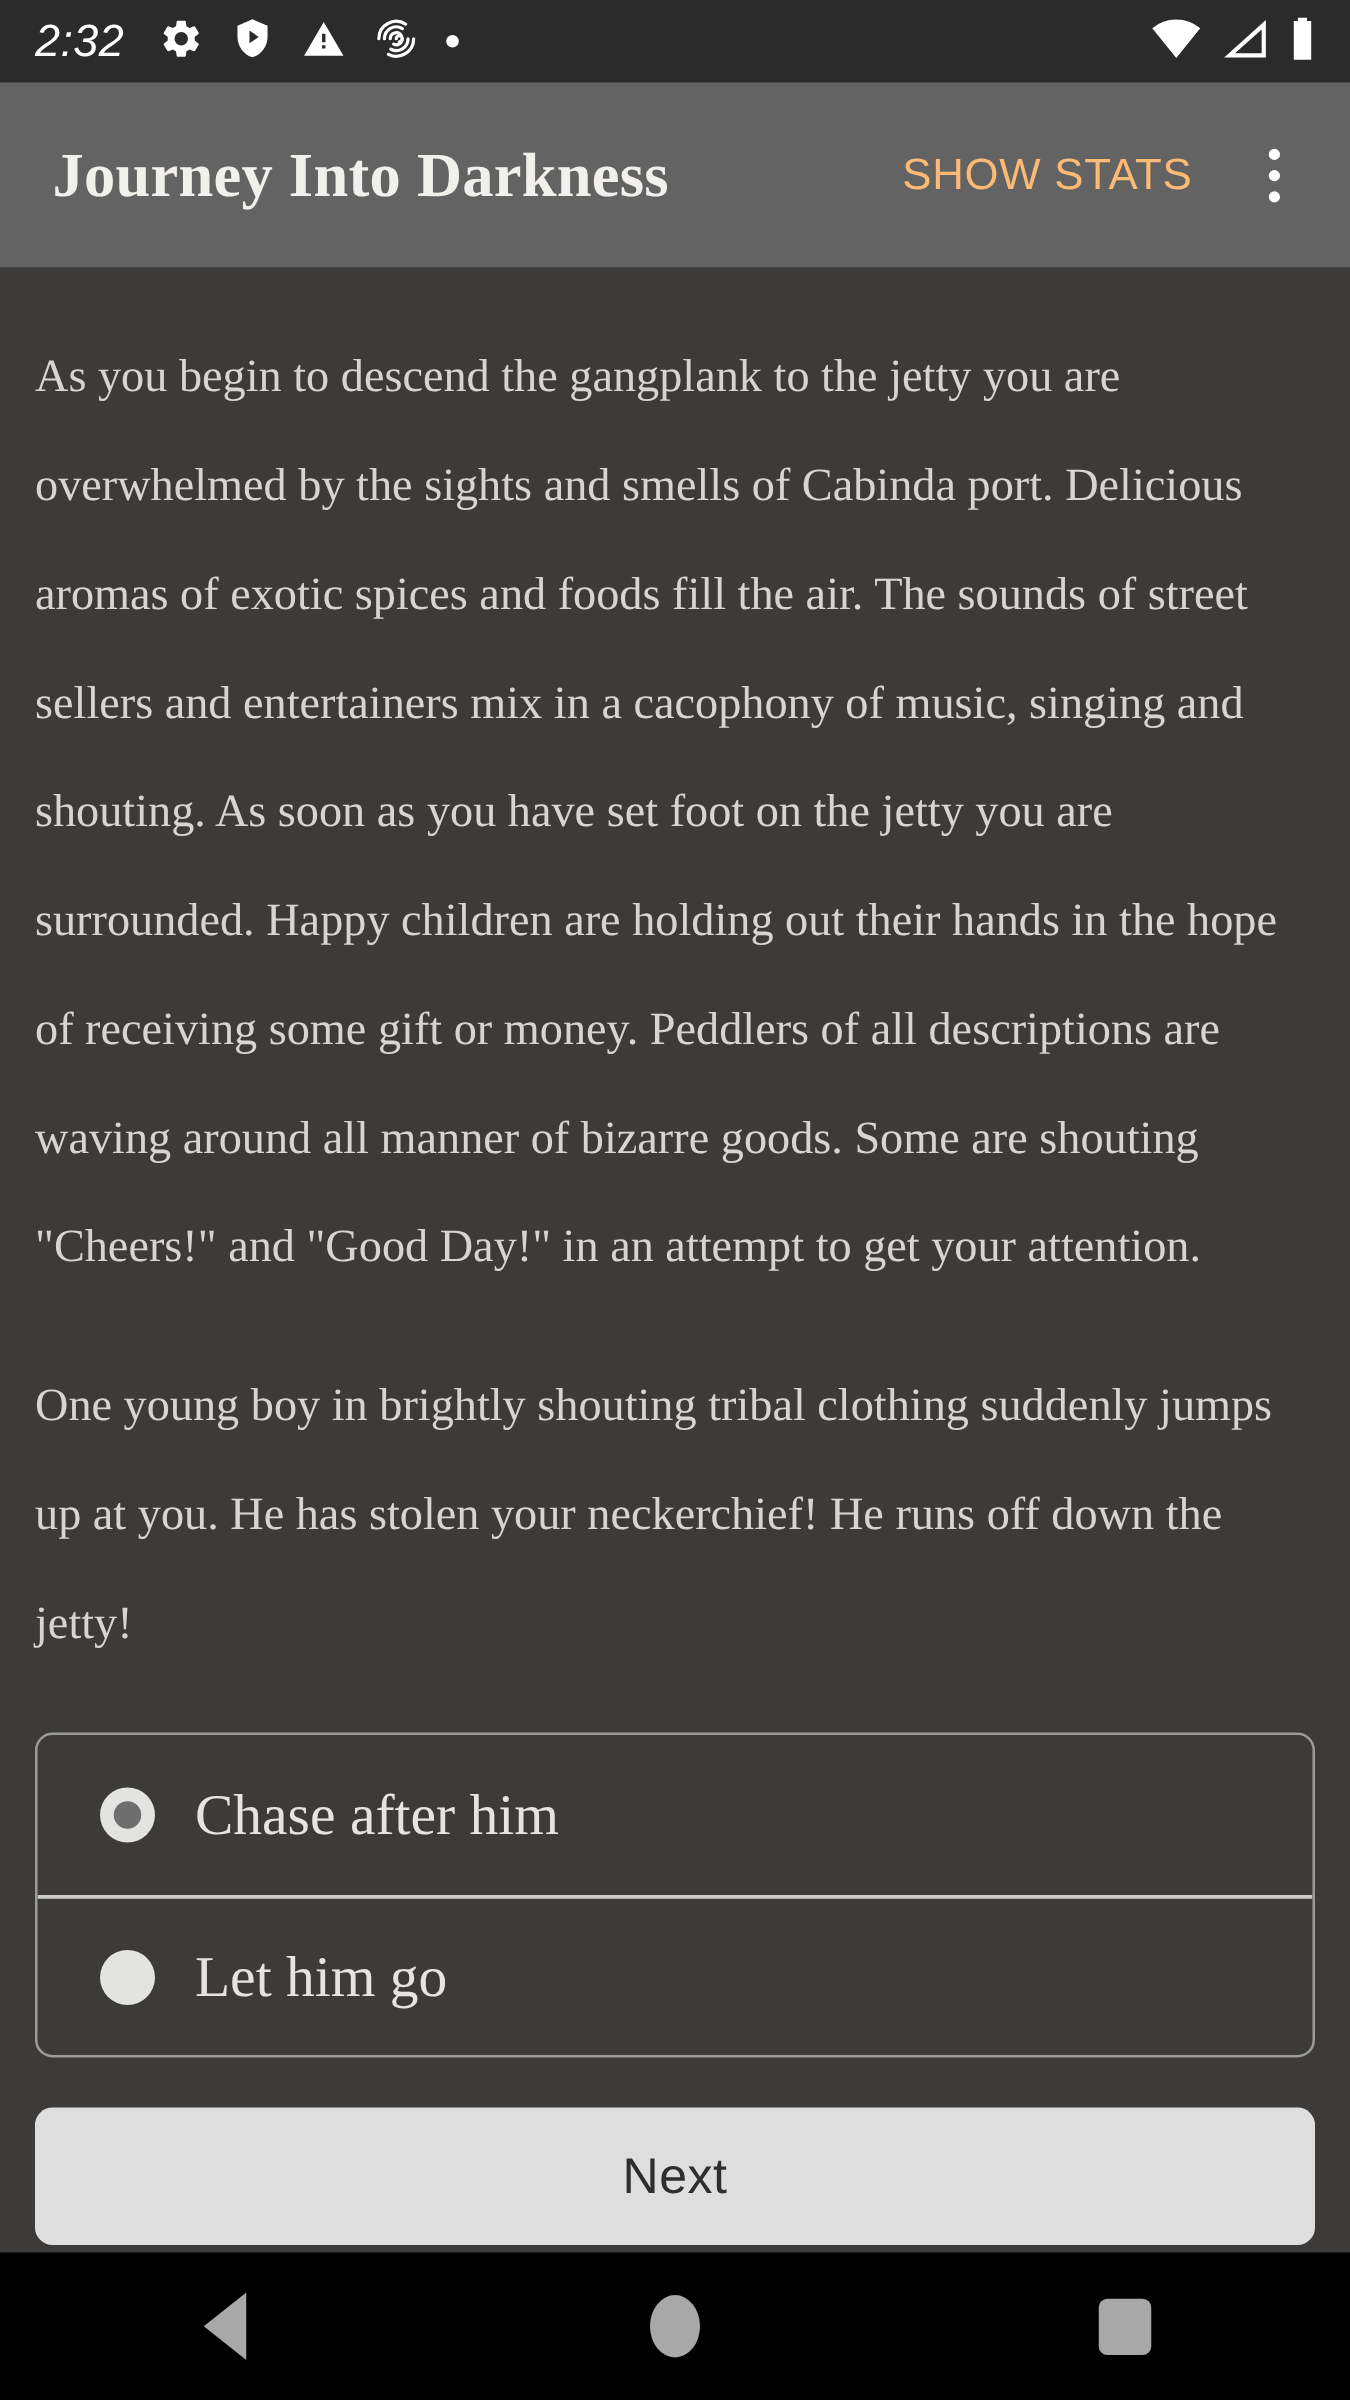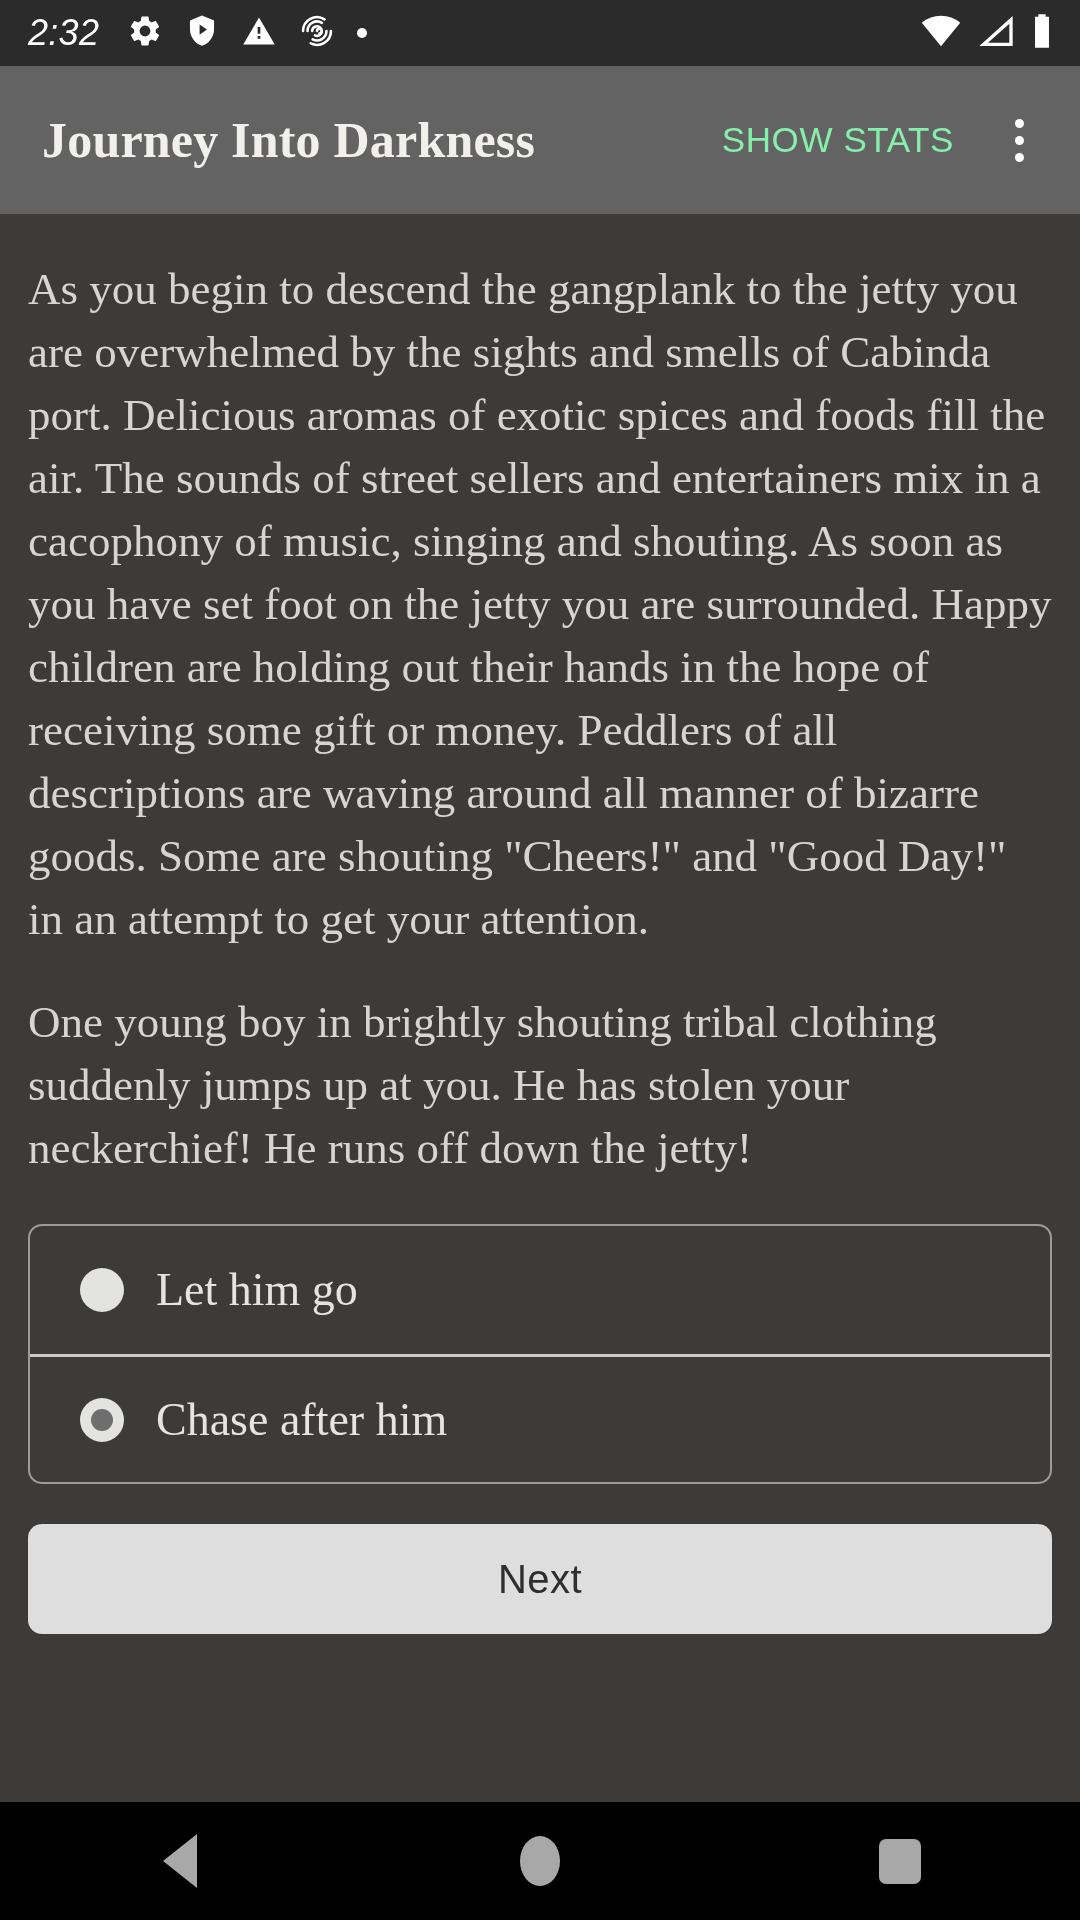--- a/index.html
+++ b/index.html
@@ -78,21 +78,21 @@
     letter-spacing: 0.2px;
     white-space: nowrap;
   }
   .app-actions {
     margin-left: auto;
     display: flex;
     align-items: center;
     gap: 6px;
   }
   .action-text {
-    color: #86efac;
+    color: #fdba74;
     font-family: "Liberation Sans", sans-serif;
     font-size: 35px;
     font-weight: 400;
     letter-spacing: 0.6px;
     padding: 18px 22px;
     white-space: nowrap;
     text-align: center;
   }
   .overflow-btn {
     width: 74px;
@@ -117,22 +117,22 @@
     background: #3c3b39;
     padding: 44px 28px 0 28px;
     box-sizing: border-box;
     overflow: hidden;
     display: flex;
     flex-direction: column;
   }
   .story-p {
     color: #d7d5d1;
     font-family: "Liberation Serif", serif;
-    font-size: 45px;
-    line-height: 63px;
+    font-size: 37px;
+    line-height: 87px;
     margin: 0 0 40px 0;
     text-align: left;
   }
 
   
   .options-card {
     border: 2px solid #9b9b98;
     border-radius: 14px;
     margin-top: 4px;
     overflow: hidden;
@@ -298,26 +298,26 @@
       </div>
     </div>
   </div>
 
   <div class="content">
     <p class="story-p">As you begin to descend the gangplank to the jetty you are overwhelmed by the sights and smells of Cabinda port. Delicious aromas of exotic spices and foods fill the air. The sounds of street sellers and entertainers mix in a cacophony of music, singing and shouting. As soon as you have set foot on the jetty you are surrounded. Happy children are holding out their hands in the hope of receiving some gift or money. Peddlers of all descriptions are waving around all manner of bizarre goods. Some are shouting "Cheers!" and "Good Day!" in an attempt to get your attention.</p>
     <p class="story-p">One young boy in brightly shouting tribal clothing suddenly jumps up at you. He has stolen your neckerchief! He runs off down the jetty!</p>
 
     <div class="options-card">
       <div class="option-row">
+        <span class="radio checked"></span>
+        <span class="option-label">Chase after him</span>
+      </div>
+      <div class="option-row">
         <span class="radio"></span>
         <span class="option-label">Let him go</span>
-      </div>
-      <div class="option-row">
-        <span class="radio checked"></span>
-        <span class="option-label">Chase after him</span>
       </div>
     </div>
 
     <button class="next-btn">
       <span class="next-label">Next</span>
     </button>
   </div>
 
   <div class="nav-bar">
     <div class="nav-btn">

